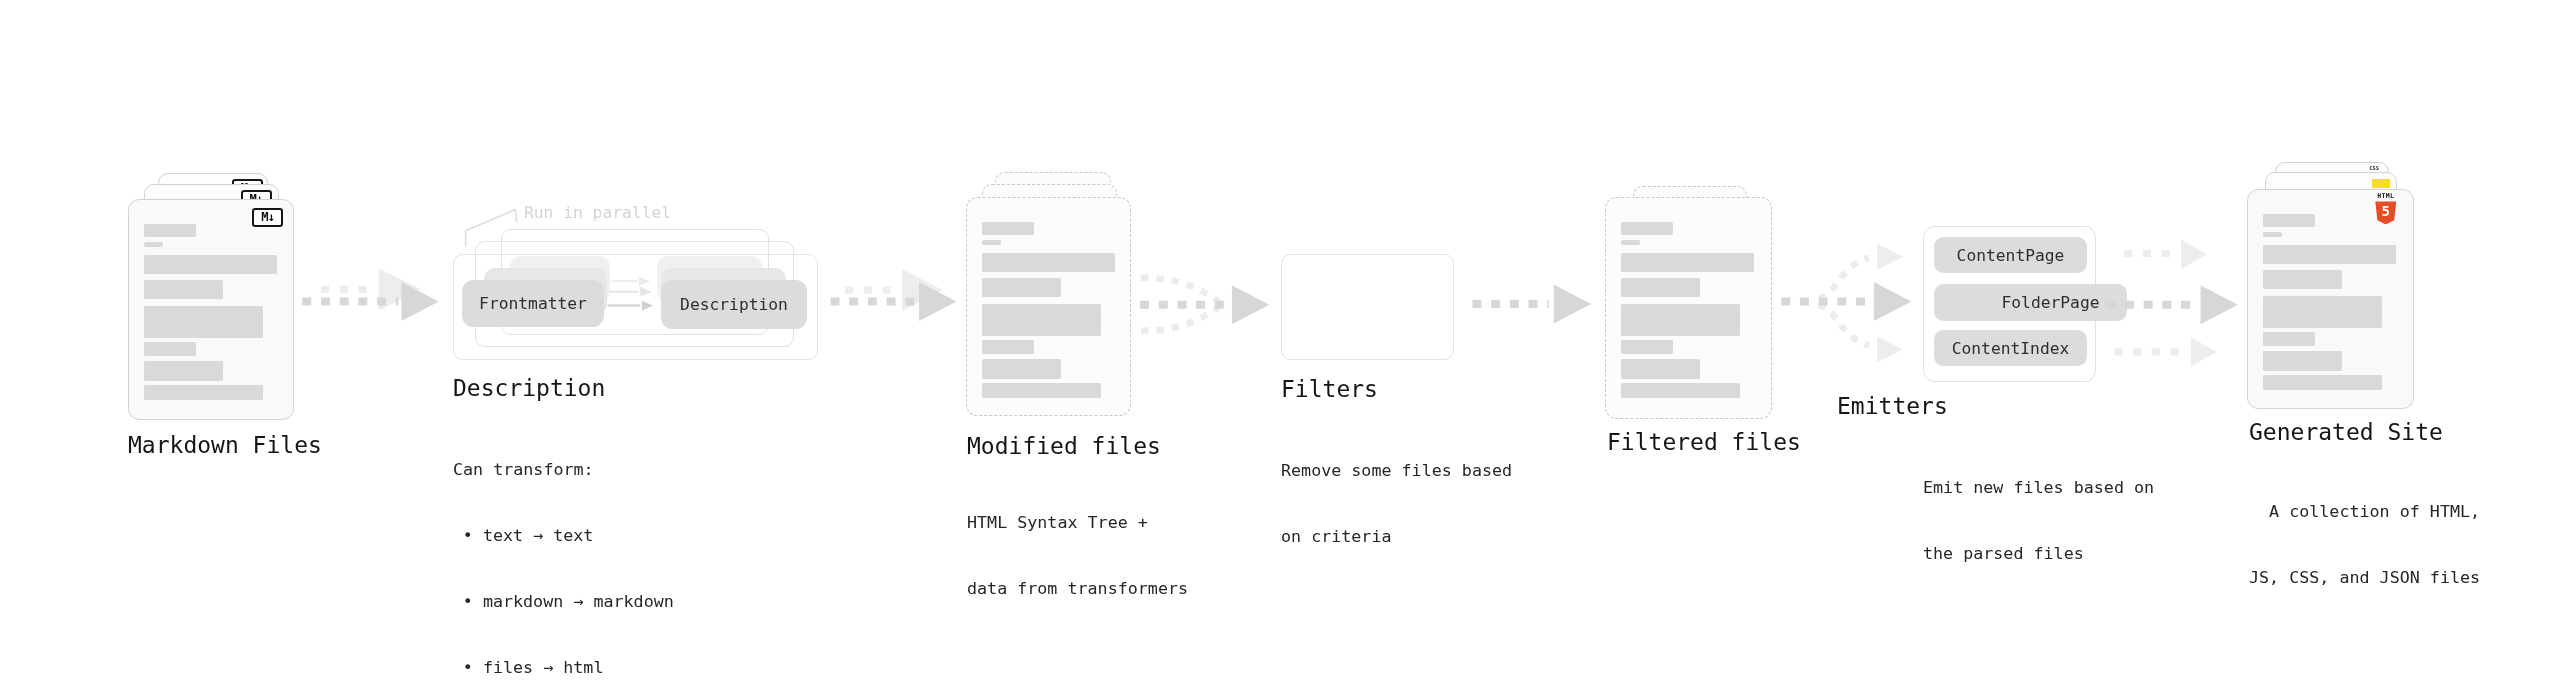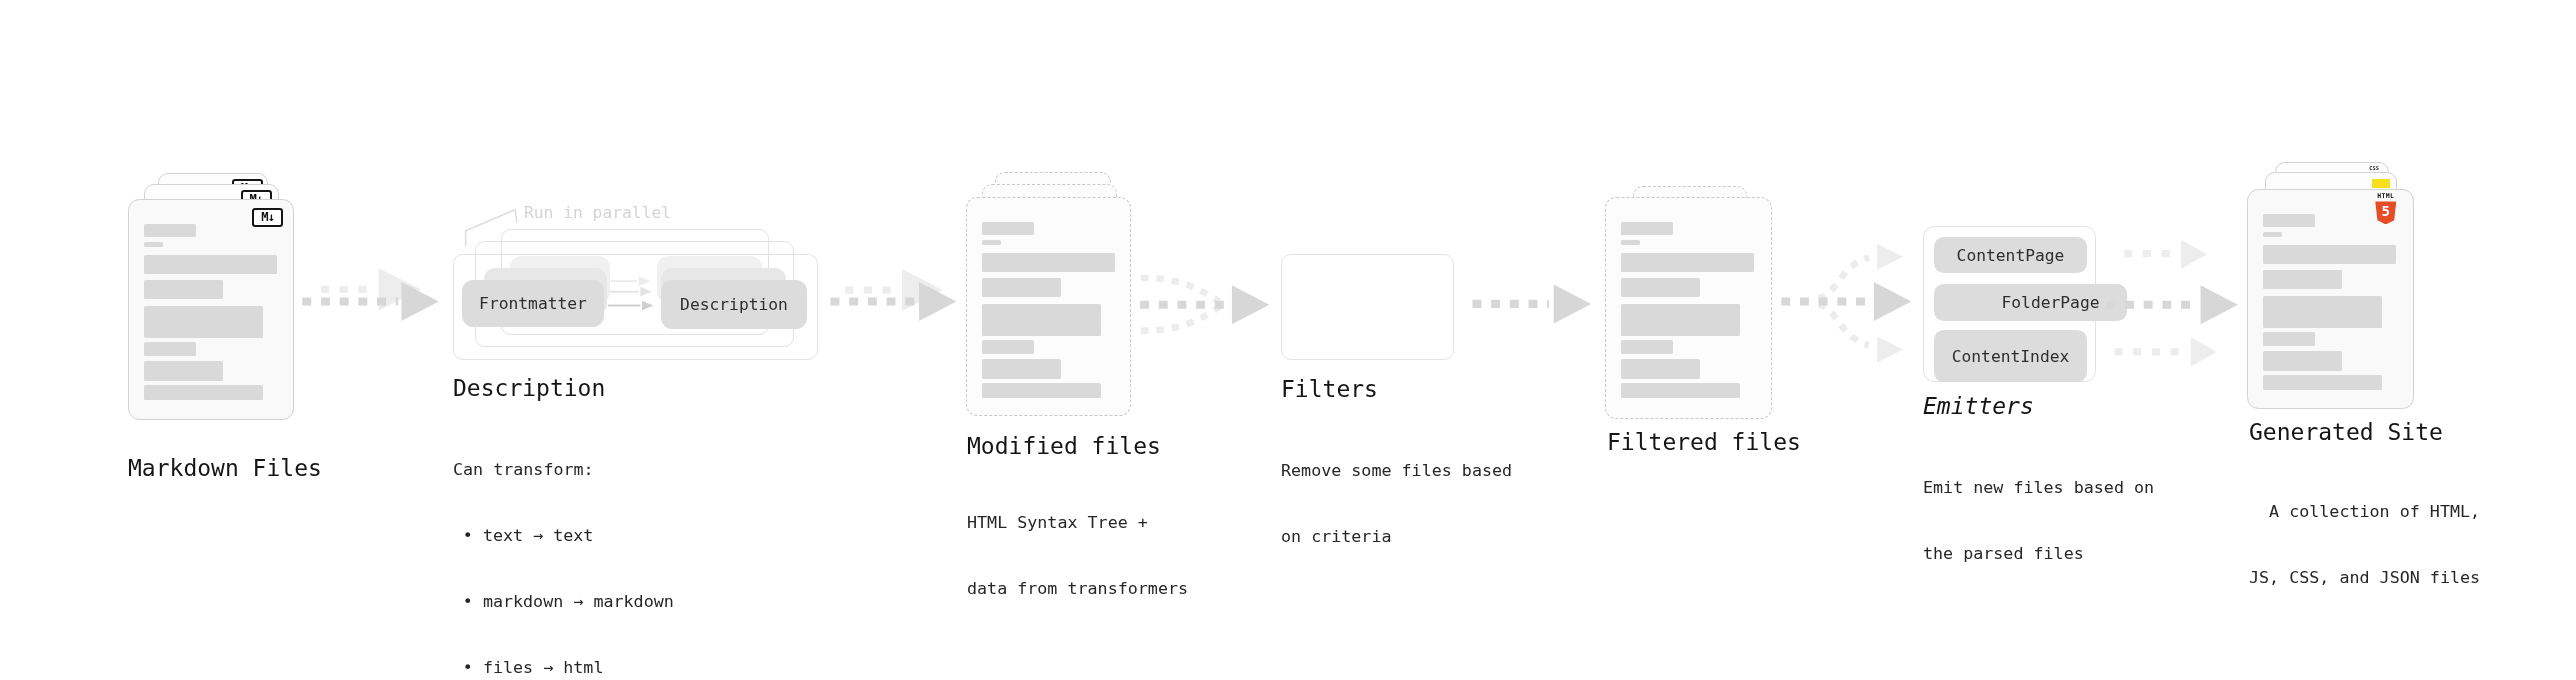--- a/index.html
+++ b/index.html
@@ -67,21 +67,21 @@
     <span class="mdbadge" style="right:9.8px;top:8.1px;">M↓</span>
     <div class="bar" style="left:15.4px;top:24.4px;width:52px;height:13px;"></div>
     <div class="bar" style="left:15.4px;top:42px;width:18.7px;height:4.9px;"></div>
     <div class="bar" style="left:15.4px;top:55px;width:133px;height:18.7px;"></div>
     <div class="bar" style="left:15.4px;top:80px;width:79px;height:18.7px;"></div>
     <div class="bar" style="left:15.4px;top:106px;width:119px;height:32px;"></div>
     <div class="bar" style="left:15.4px;top:142px;width:52px;height:14px;"></div>
     <div class="bar" style="left:15.4px;top:161px;width:79px;height:19.5px;"></div>
     <div class="bar" style="left:15.4px;top:185px;width:119px;height:15.4px;"></div>
   </div>
-  <div class="title" style="left:128px;top:432px;margin-top:23px;">Markdown Files</div>
+  <div class="title" style="left:128px;top:432px;">Markdown Files</div>
 
   <div class="tbox" style="left:501px;top:229px;width:268px;height:106px;"></div>
   <div class="tbox" style="left:475px;top:241px;width:319px;height:106px;"></div>
   <div class="tbox" style="left:453px;top:254px;width:365px;height:106px;"></div>
 
   <div class="pill g2" style="left:510px;top:256px;width:100px;height:47px;"></div>
   <div class="pill g1" style="left:484px;top:268px;width:123px;height:47px;"></div>
   <div class="pill" style="left:462px;top:280px;width:142px;height:47px;">Frontmatter</div>
 
   <div class="pill g2" style="left:657px;top:256px;width:105px;height:47px;"></div>
@@ -132,22 +132,22 @@
     <div class="bar" style="left:15.4px;top:106px;width:119px;height:32px;"></div>
     <div class="bar" style="left:15.4px;top:142px;width:52px;height:14px;"></div>
     <div class="bar" style="left:15.4px;top:161px;width:79px;height:19.5px;"></div>
     <div class="bar" style="left:15.4px;top:185px;width:119px;height:15.4px;"></div>
   </div>
   <div class="title" style="left:1607px;top:429px;">Filtered files</div>
 
   <div class="tbox" style="left:1923px;top:226px;width:173px;height:156px;border-radius:11.4px;"></div>
   <div class="pill sm" style="left:1934px;top:237px;width:153px;height:36px;">ContentPage</div>
   <div class="pill sm" style="left:1934px;top:284px;width:153px;height:37px;padding-left:40px;">FolderPage</div>
-  <div class="pill sm" style="left:1934px;top:330px;width:153px;height:52px;">ContentIndex</div>
-  <div class="title" style="left:1923px;top:393px;font-style:italic;">Emitters</div>
+  <div class="pill sm" style="left:1934px;top:330px;width:153px;height:36px;">ContentIndex</div>
+  <div class="title" style="left:1837px;top:393px;">Emitters</div>
   <div class="body" style="left:1923px;top:432px;">
     <div>Emit new files based on</div>
     <div>the parsed files</div>
   </div>
 
   <div class="doc back" style="left:2275px;top:162px;width:114px;height:57px;">
     <span class="cssbadge" style="right:4.9px;top:2.4px;">
       <span class="t">CSS</span>
       <span class="u"></span>
     </span>

